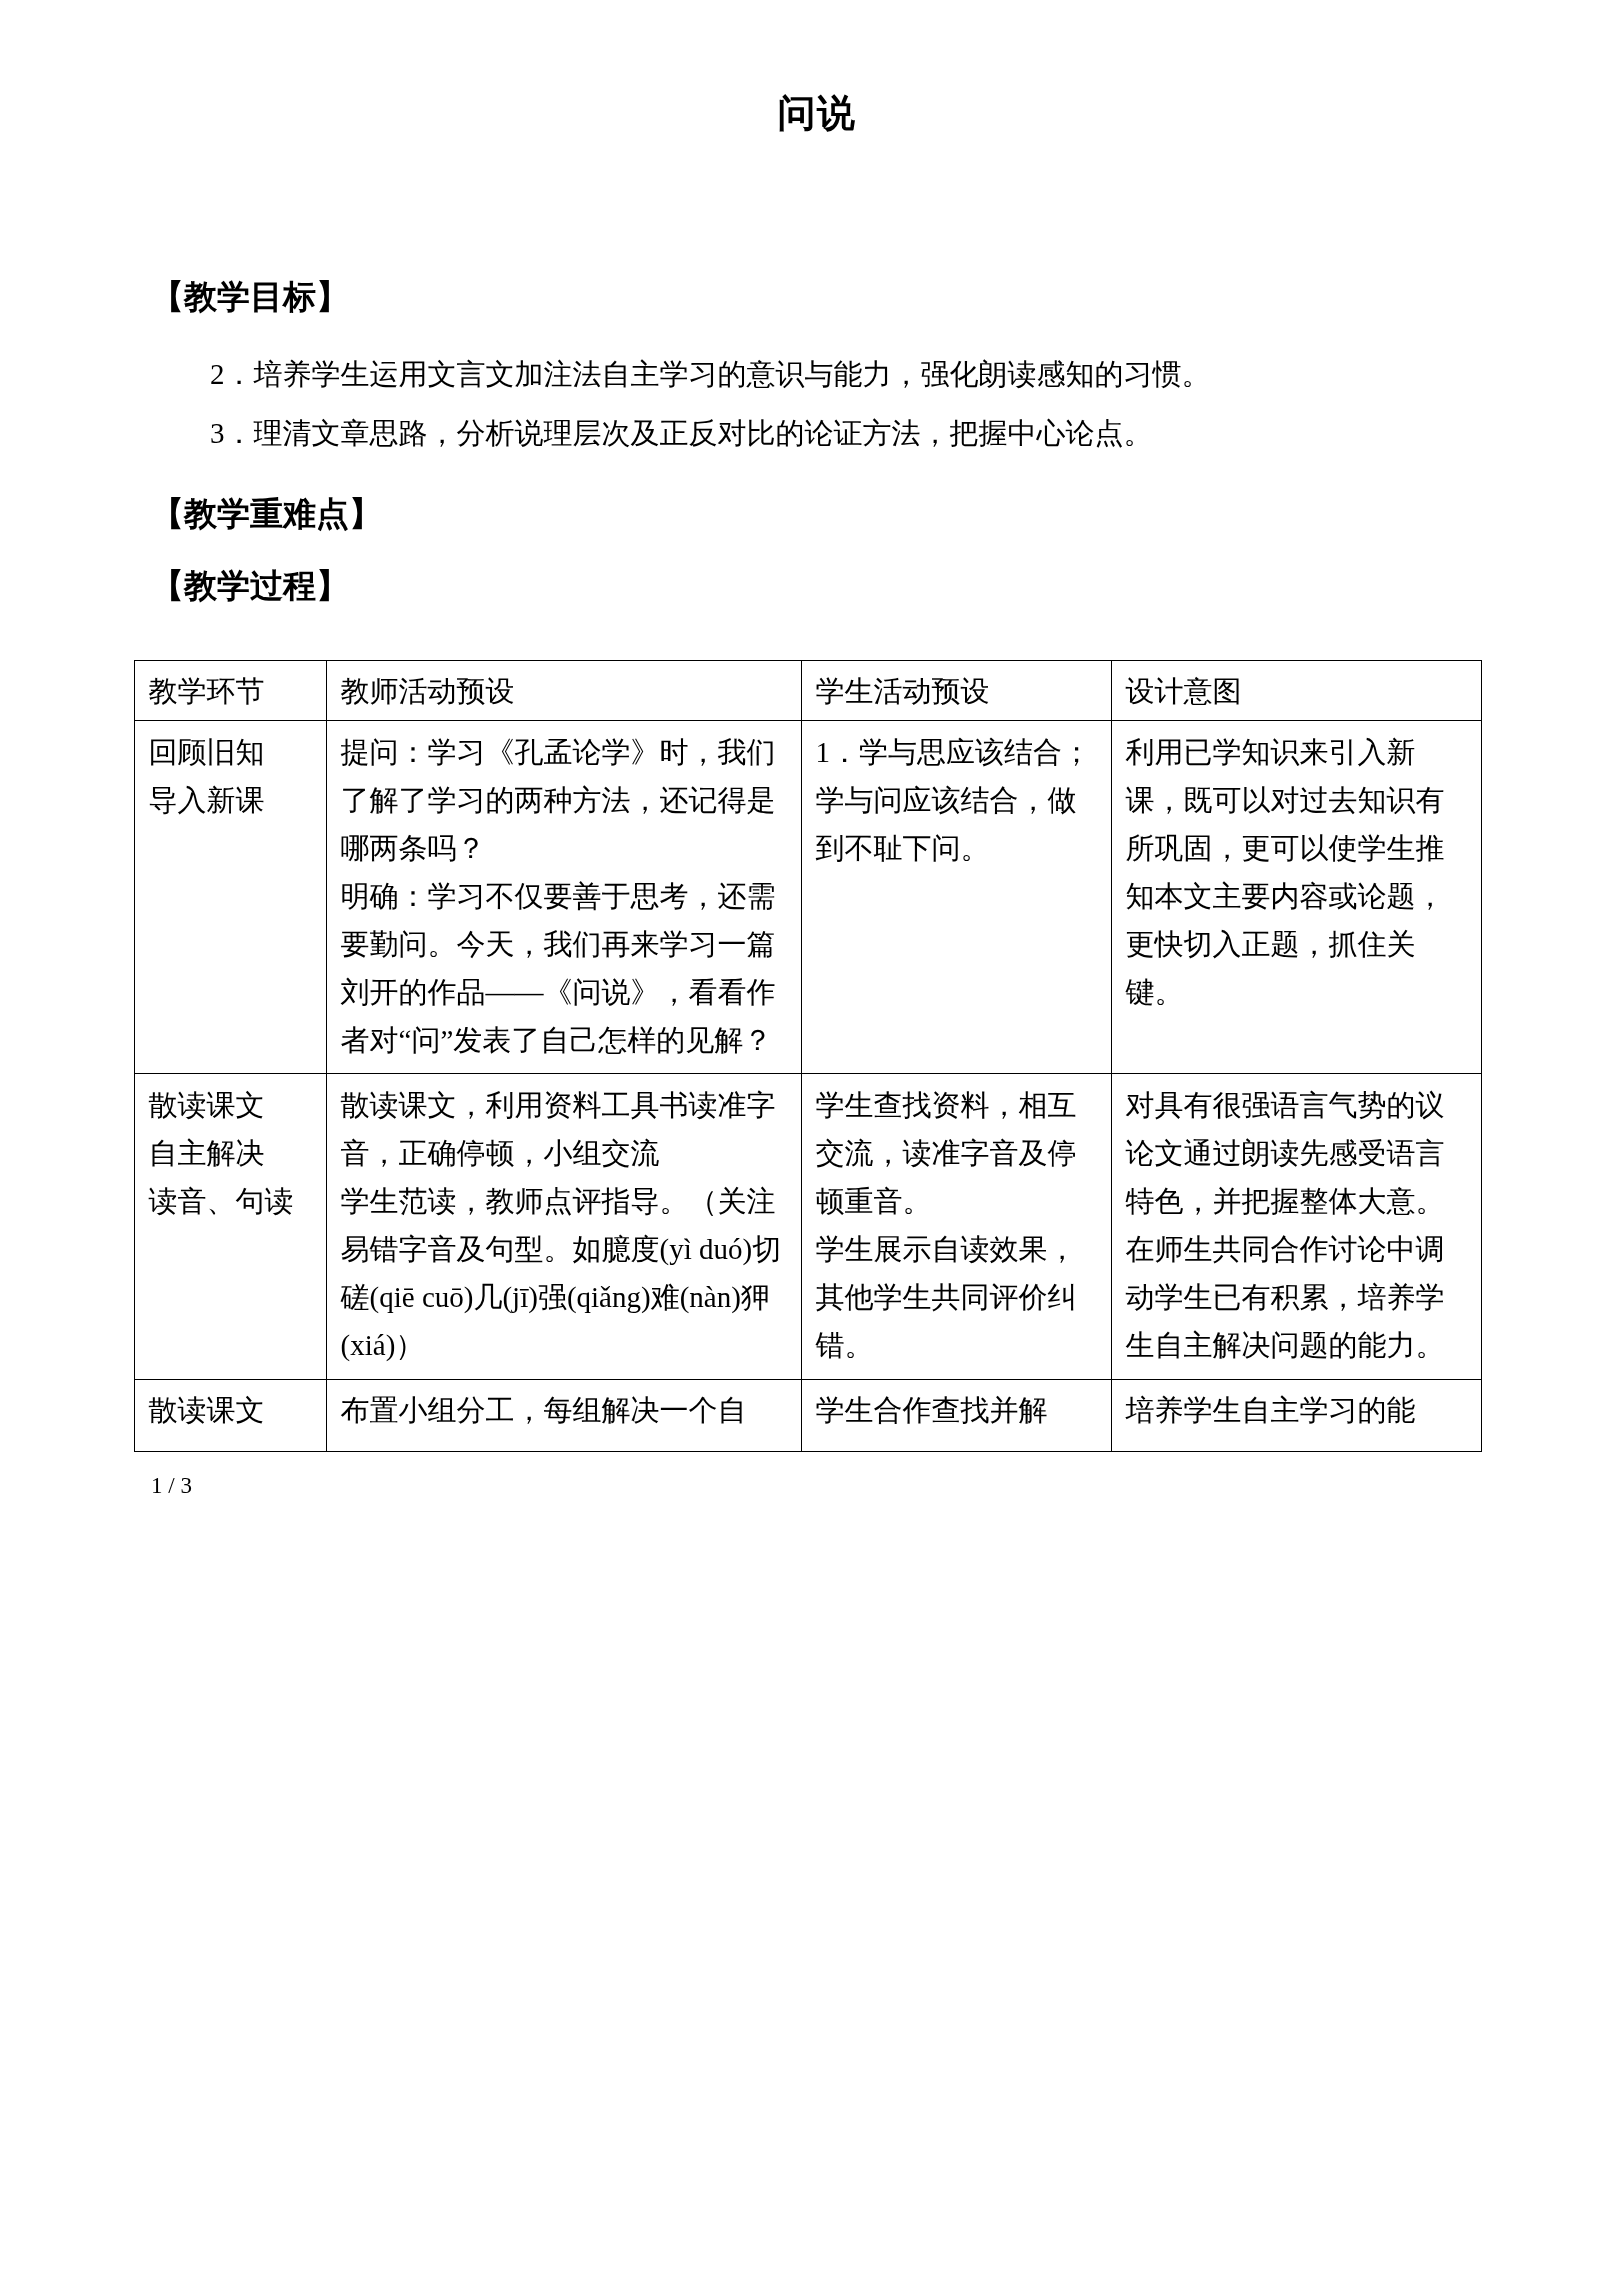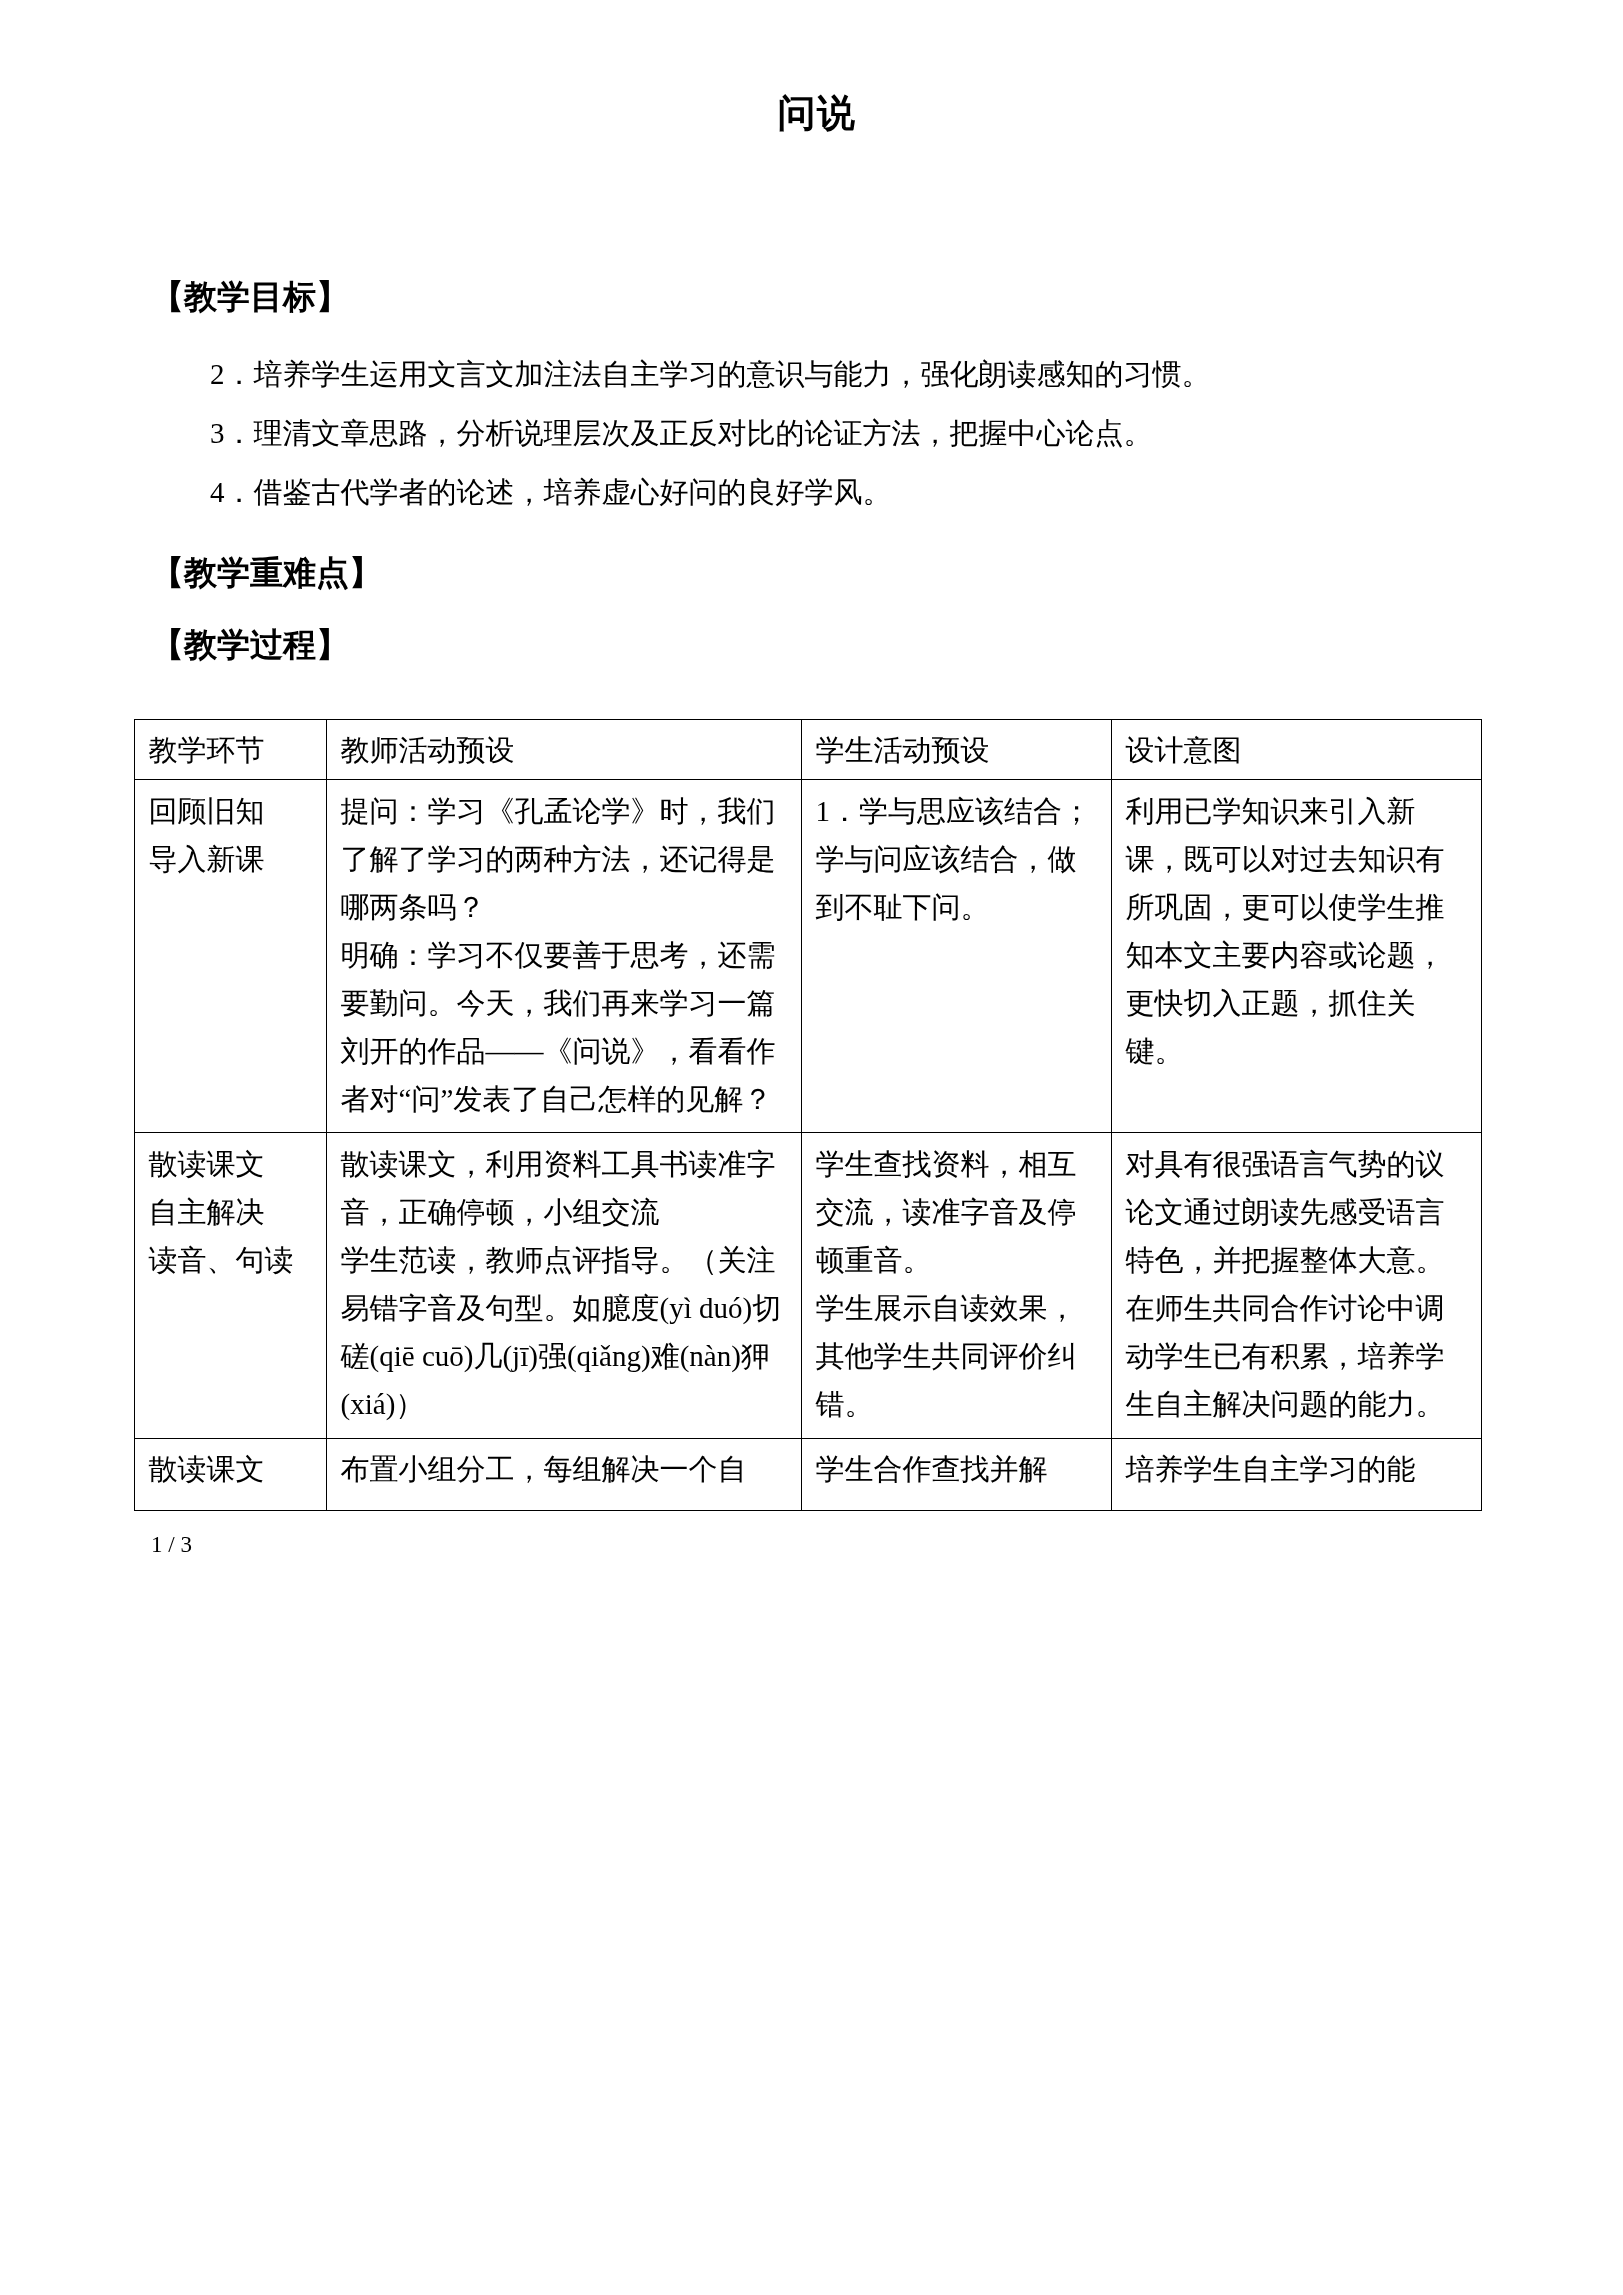--- a/index.html
+++ b/index.html
@@ -90,21 +90,20 @@
 <body>
 
 <div class="page">
 
   <h1 class="title">问说</h1>
 
   <h2 class="sec-heading first">【教学目标】</h2>
   <div class="para-group">
     <p class="para">2．培养学生运用文言文加注法自主学习的意识与能力，强化朗读感知的习惯。</p>
     <p class="para">3．理清文章思路，分析说理层次及正反对比的论证方法，把握中心论点。</p>
-    <p class="para">4．借鉴古代学者的论述，培养虚心好问的良好学风。</p>
   </div>
 
   <h2 class="sec-heading mid">【教学重难点】</h2>
 
   <h2 class="sec-heading mid">【教学过程】</h2>
 
   <table class="process-table">
     <colgroup>
       <col style="width:192px">
       <col style="width:475px">

